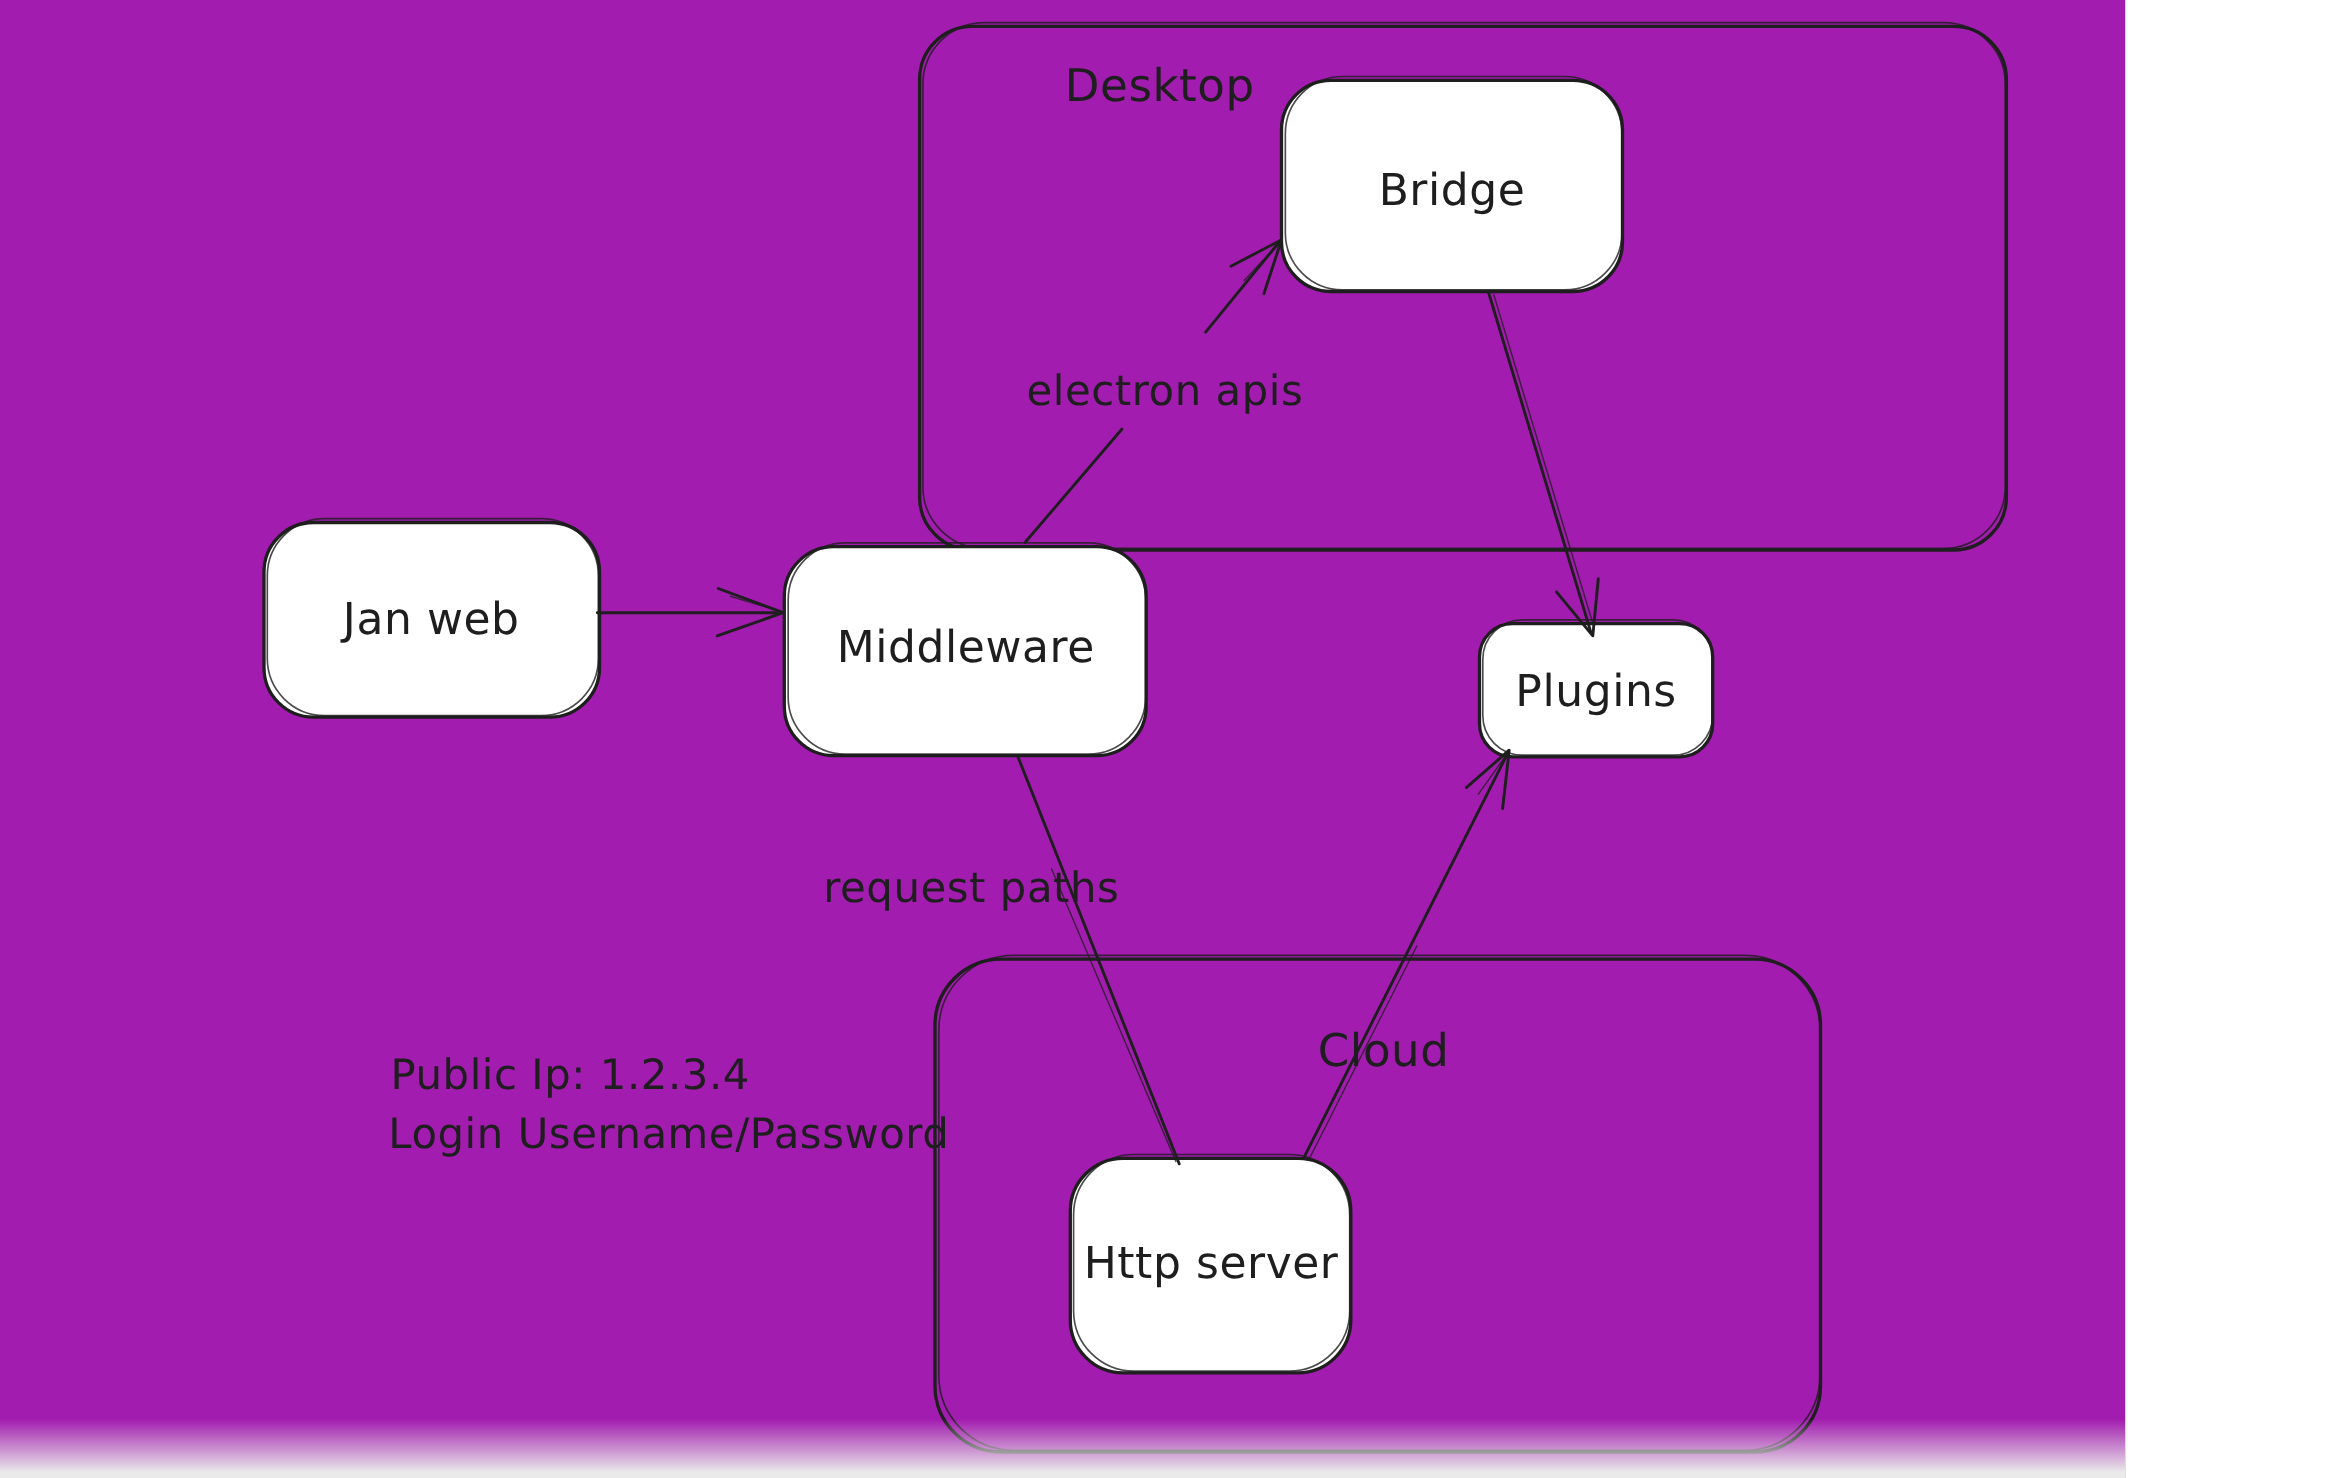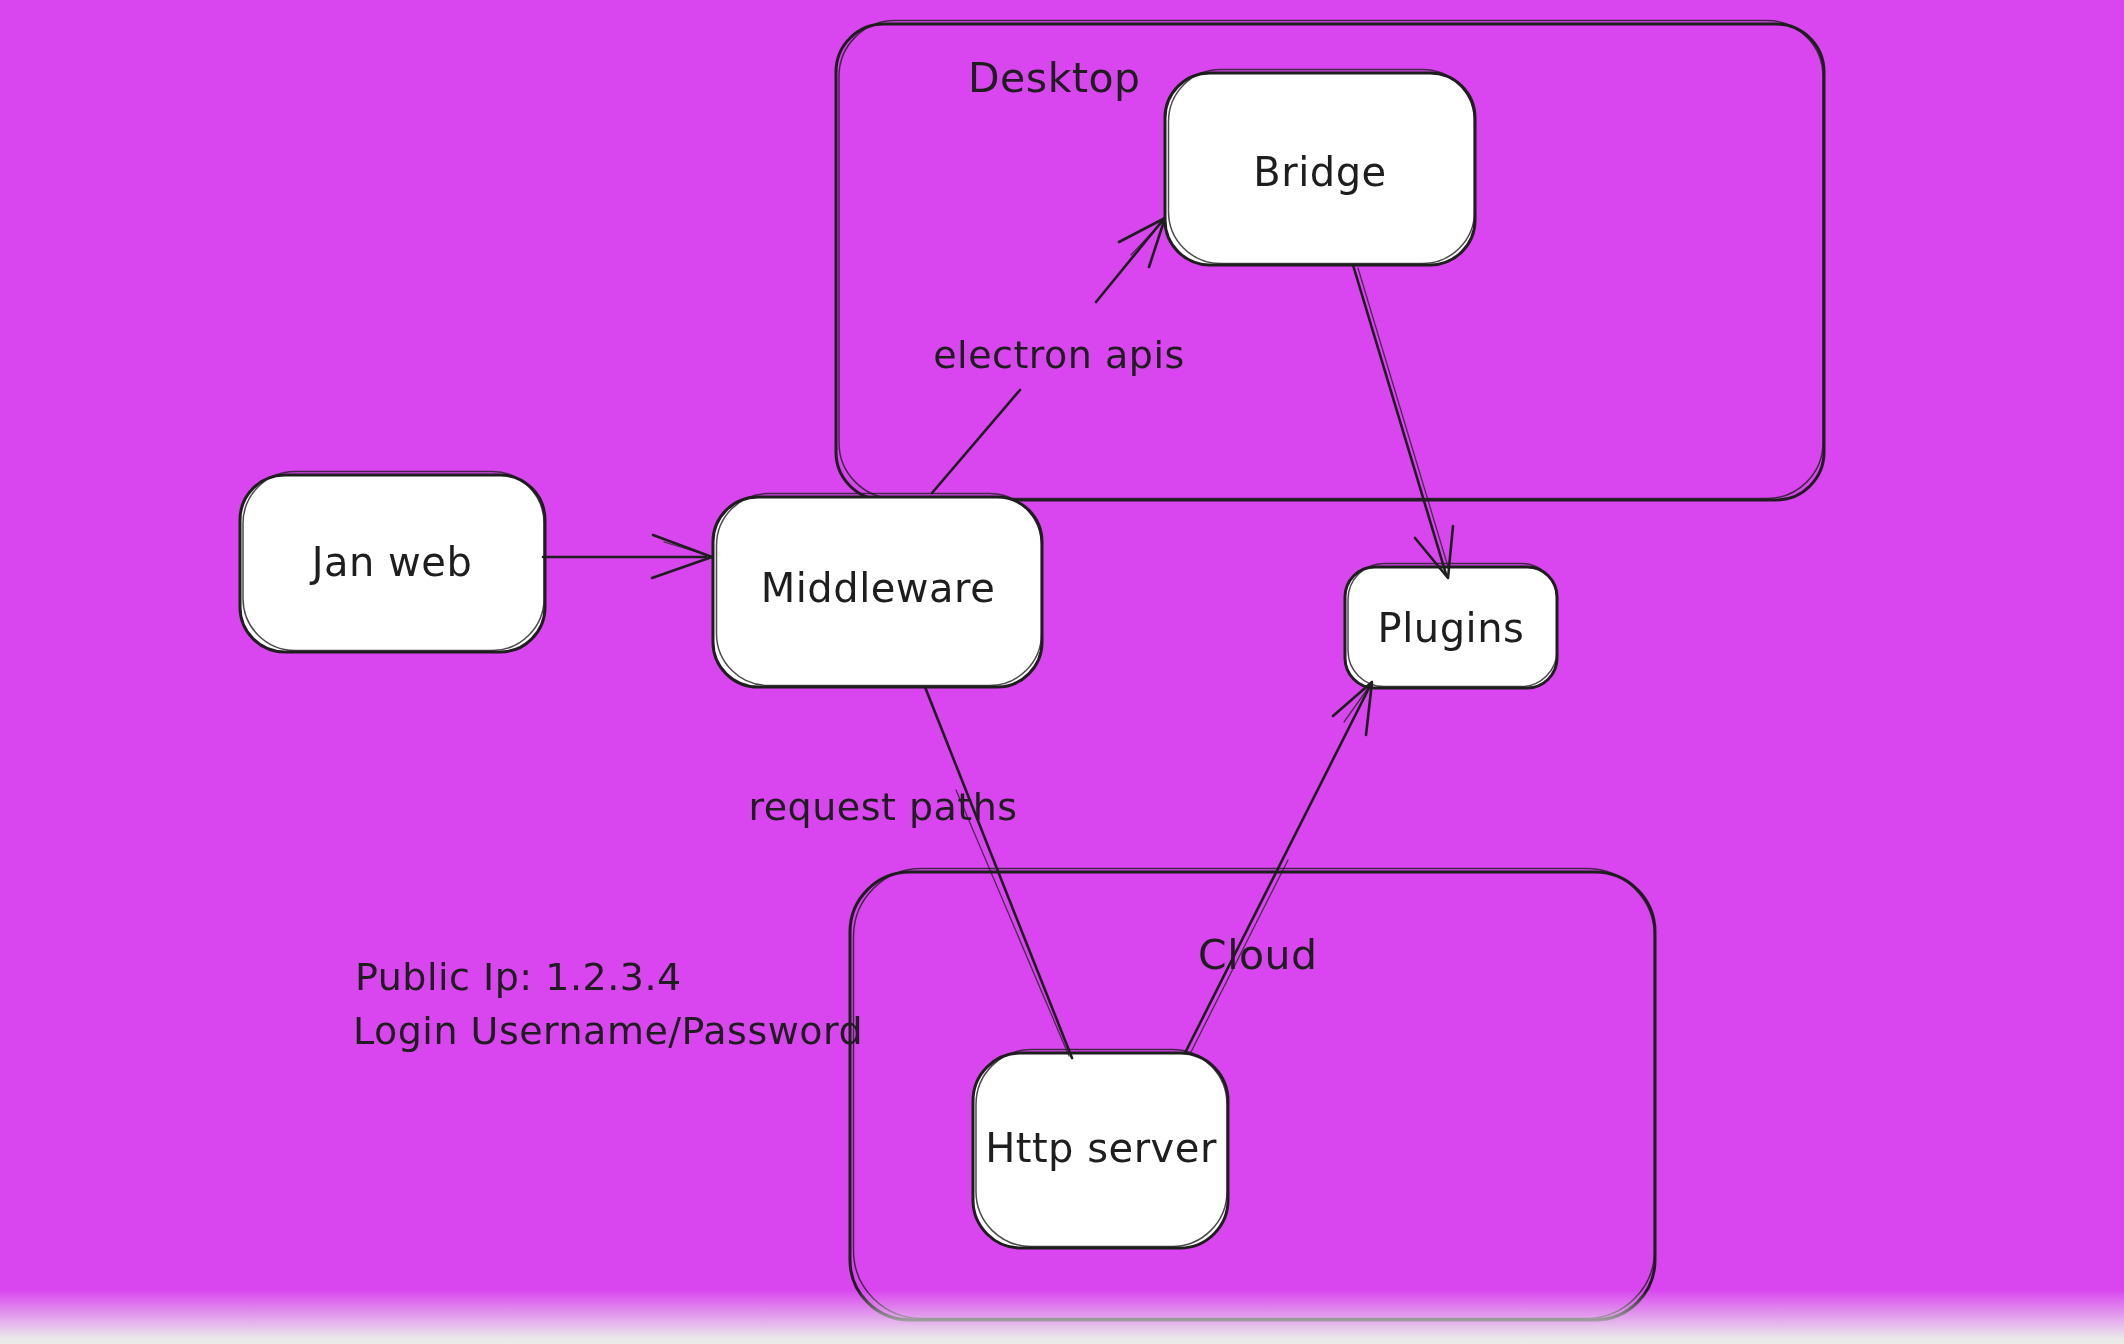--- a/index.html
+++ b/index.html
@@ -2,21 +2,21 @@
 <html><head>
 <meta charset="utf-8">
 <style>
   html,body{margin:0;padding:0;}
   body{
     width:2124px;height:1344px;
     background:#ffffff;
     font-family:"DejaVu Sans","Liberation Sans",sans-serif;
     overflow:hidden;
   }
-  .stage{position:relative;width:2124px;height:1344px;background:#d946ef;}
+  .stage{position:relative;width:1932px;height:1344px;background:#a21caf;}
   .bottom-fade{
     position:absolute;left:0;right:0;bottom:0;height:54px;
     background:linear-gradient(180deg, rgba(235,235,235,0) 0%, #eaeaea 90%);
     pointer-events:none;
   }
   svg{position:absolute;inset:0;}
   .ink-stroke{stroke:#1e1e1e;fill:none;stroke-linecap:round;stroke-linejoin:round;}
   .box{fill:#ffffff;stroke:#1e1e1e;stroke-width:3;}
   .box-ghost{fill:none;stroke:#1e1e1e;stroke-width:1.5;opacity:.8;}
   .container-box{fill:none;stroke:#1e1e1e;stroke-width:3;}

